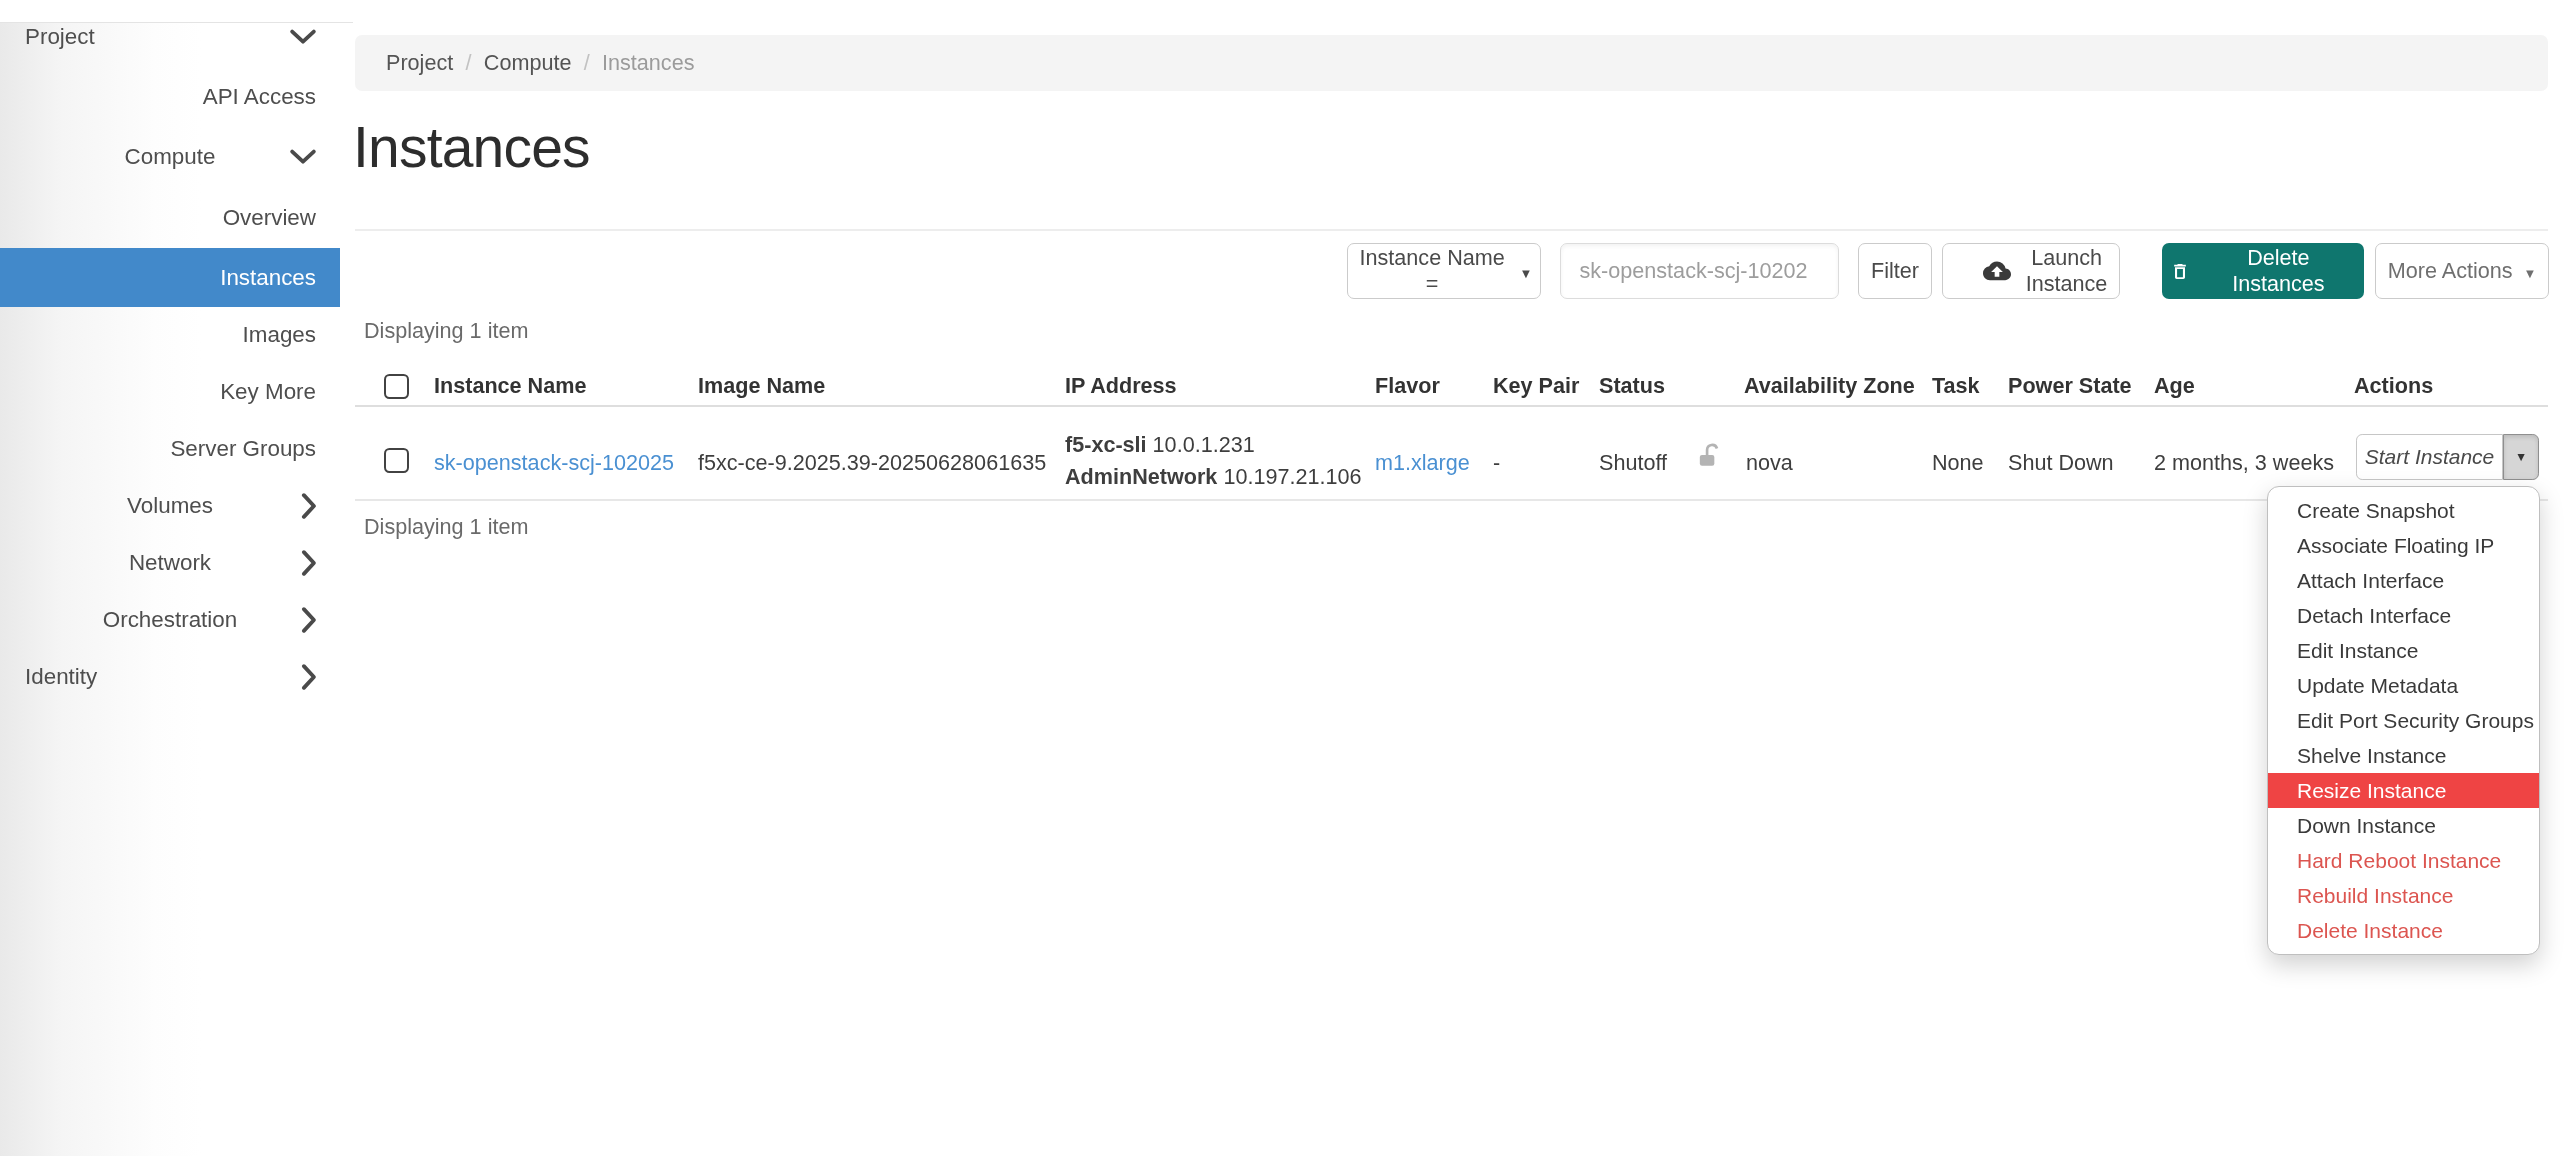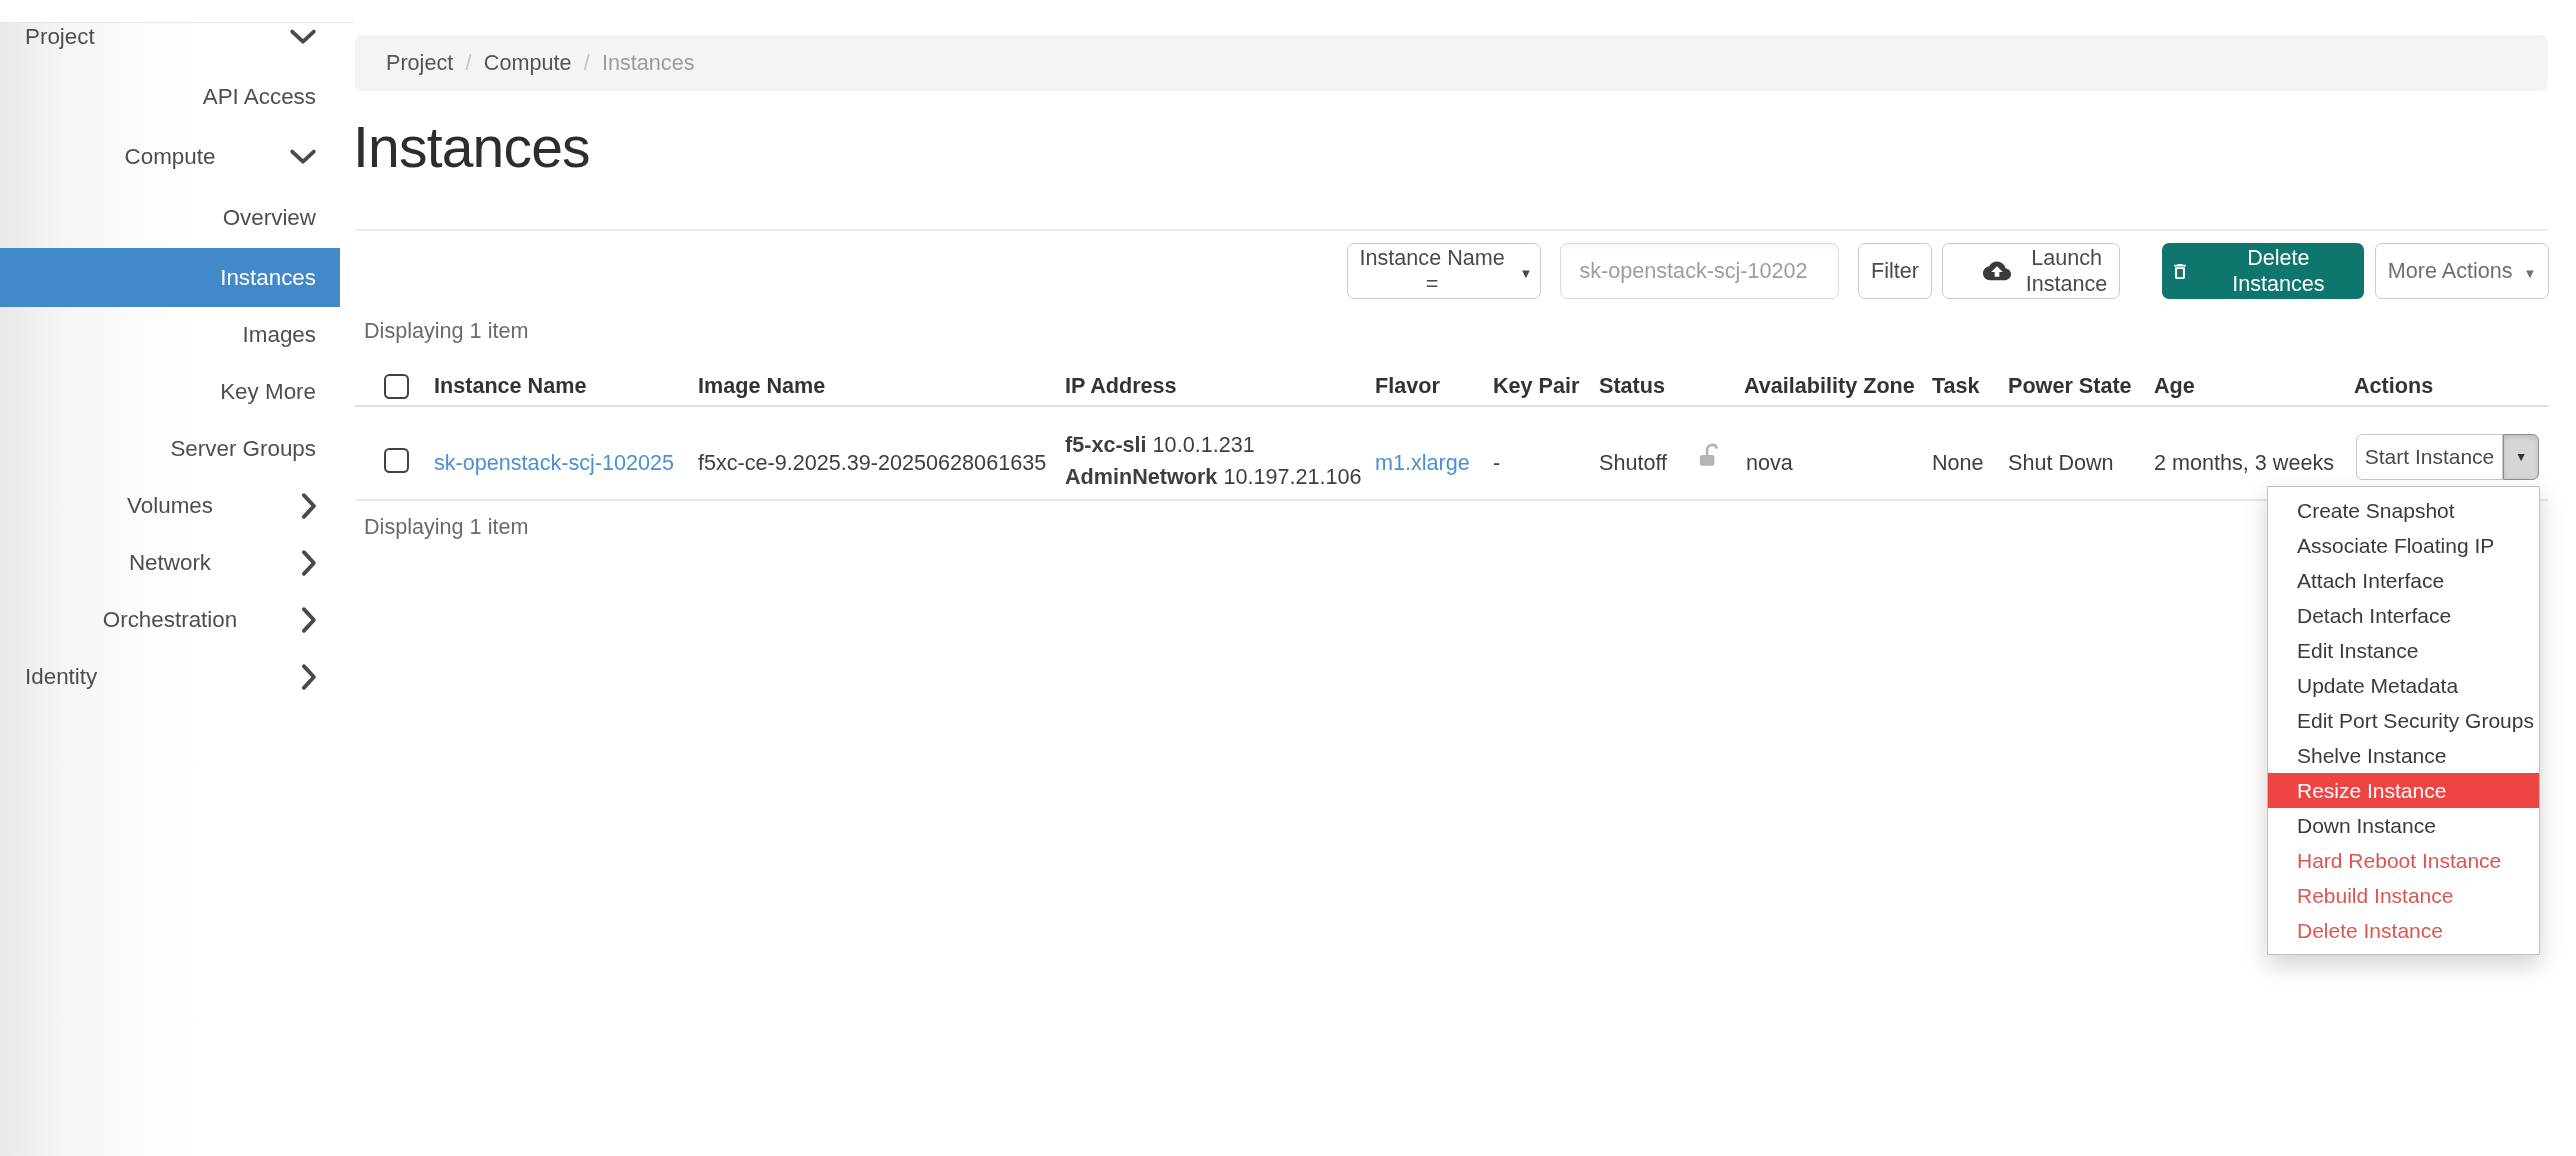--- a/index.html
+++ b/index.html
@@ -59,29 +59,29 @@
   .cell.link{color:#4a90d2;cursor:pointer;}
   .ip-cell{position:absolute;left:1065px;top:429px;font-size:21.6px;line-height:32px;color:#3e3e3e;
            white-space:nowrap;}
   .ip-cell b{font-weight:bold;}
   .lock{position:absolute;left:1695px;top:441px;}
 
   
   .split-btn{position:absolute;left:2356px;top:434px;height:46px;display:flex;z-index:6;}
   .split-main{width:147px;background:#fff;border:1.5px solid #c6c6c6;border-radius:6.2px 0 0 6.2px;
               font-size:21px;color:#4a4a4a;display:flex;align-items:center;justify-content:center;
-              box-sizing:border-box;cursor:pointer;}
+              box-sizing:border-box;cursor:pointer;font-style:italic;}
   .split-caret{width:36px;background:#d6d6d6;border:1.5px solid #8f8f8f;border-left:0.8px solid #8f8f8f;
                border-radius:0 6.2px 6.2px 0;display:flex;align-items:center;justify-content:center;
                box-sizing:border-box;cursor:pointer;box-shadow:inset 0 2.3px 4.6px rgba(0,0,0,0.12);}
   .split-caret .caret{color:#333;transform:none;font-size:12.3px;}
 
   
   .actions-menu{position:absolute;left:2267px;top:486px;width:273px;box-sizing:border-box;
-                background:#fff;border:0.8px solid #bfbfbf;border-radius:1px;padding:6.2px 0;
+                background:#fff;border:0.8px solid #bfbfbf;border-radius:12px;padding:6.2px 0;
                 box-shadow:0 9.3px 25px rgba(0,0,0,0.18);z-index:10;}
   .menu-item{height:35px;line-height:35px;padding-left:29px;font-size:21px;color:#3a3a3a;
              cursor:pointer;white-space:nowrap;}
   .menu-item.danger{color:#dc5550;}
   .menu-item.highlighted{background:#ef4444;color:#fff;}
 </style>
 </head>
 <body>
 
 <div class="page">

